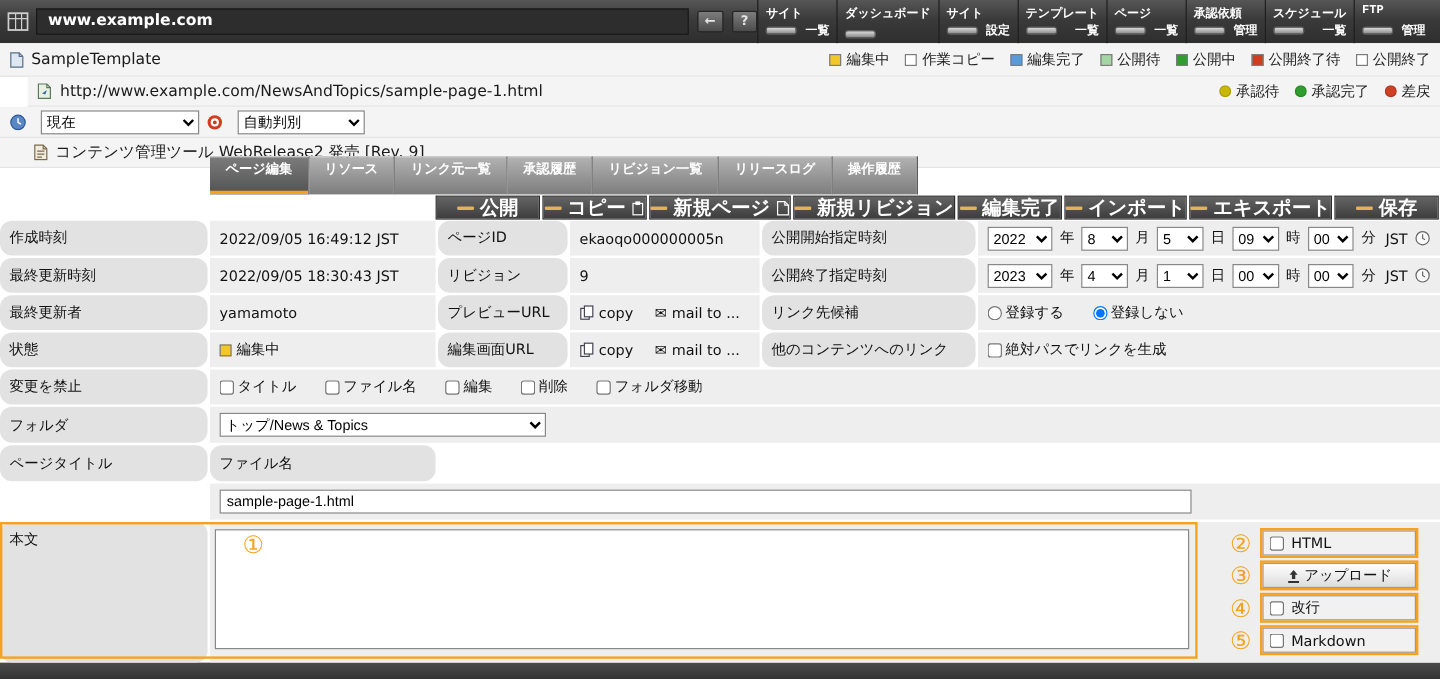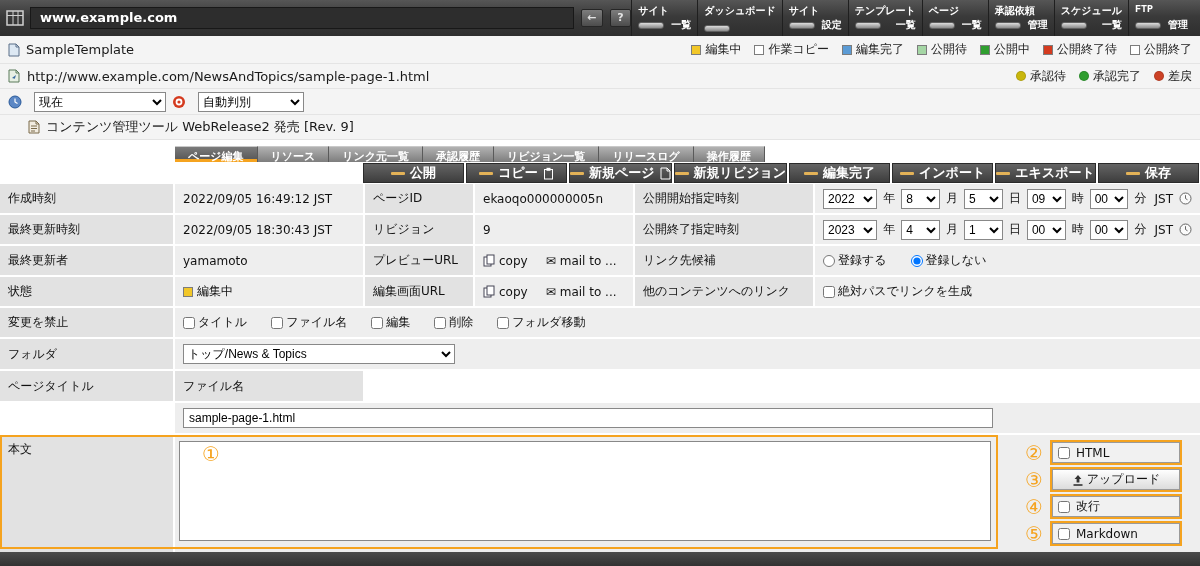--- a/index.html
+++ b/index.html
@@ -16,47 +16,47 @@
   .tb-btn { width: 22px; height: 18px; margin-left: 7px; background: linear-gradient(#7d7d7d, #4c4c4c); border: 1px solid #262626; color: #e3e3e3; font-size: 11px; font-weight: bold; text-align: center; line-height: 16px; border-radius: 2px; cursor: pointer; }
   .tb-menu { margin-left: auto; display: flex; height: 36px; }
   .tb-item { min-width: 66px; border-left: 1px solid #1f1f1f; padding: 4px 6px 4px; display: flex; flex-direction: column; justify-content: space-between; cursor: pointer; font-family: Liberation Mono, monospace; }
   .tb-item .main { color: #fff; font-size: 10px; font-weight: bold; white-space: nowrap; }
   .tb-item .subrow { display: flex; align-items: center; justify-content: space-between; gap: 4px; }
   .tb-item .pill { width: 26px; height: 7px; border-radius: 3px; background: linear-gradient(#dcdcdc, #8a8a8a); border: 1px solid #5f5f5f; }
   .tb-item .sub { color: #fff; font-size: 10px; font-weight: bold; white-space: nowrap; }
   
   .info-row { display: flex; align-items: center; padding: 0 8px; background: #f4f4f4; border-bottom: 1px solid #e4e4e4; }
   .row-template { height: 28px; }
-  .row-url { height: 25px; }
+  .row-url { height: 25px; margin-left: 23px; }
   .row-rev { height: 26px; gap: 6px; }
   .row-page { height: 25px; padding-left: 28px; }
   .row-icon { margin-right: 6px; display: inline-flex; flex: 0 0 auto; }
   .row-text { font-size: 13px; color: #1a1a1a; white-space: nowrap; }
   .legend { margin-left: auto; display: flex; align-items: center; gap: 13px; font-size: 12px; color: #222; }
   .leg-item { display: flex; align-items: center; gap: 4px; white-space: nowrap; }
   .sq { width: 10px; height: 10px; border: 1px solid #7c7c7c; flex: 0 0 auto; }
   .dot { width: 10px; height: 10px; border-radius: 50%; border: 1px solid #00000022; flex: 0 0 auto; }
   select { font-size: 12px; height: 20px; border: 1px solid #888; background: #fff; }
   .sel-rev { width: 132px; } .sel-mode { width: 106px; } .sel-folder { width: 272px; }
   .sel-y { width: 56px; } .sel-s { width: 40px; }
   
   .tabs-row { height: 22px; background: #fff; display: flex; align-items: flex-end; padding-left: 175px; }
-  .tab { height: 16px; padding: 0 13px; font-size: 11px; font-weight: bold; color: #fff; line-height: 20px; background: linear-gradient(#b2b2b2, #7d7d7d); border-right: 1px solid #5a5a5a; border-top: 1px solid #c9c9c9; cursor: pointer; white-space: nowrap; }
+  .tab { height: 32px; padding: 0 13px; font-size: 11px; font-weight: bold; color: #fff; line-height: 20px; background: linear-gradient(#b2b2b2, #7d7d7d); border-right: 1px solid #5a5a5a; border-top: 1px solid #c9c9c9; cursor: pointer; white-space: nowrap; }
   .tab.active { background: linear-gradient(#7b7b7b, #525252); box-shadow: inset 0 -3px 0 #f5a31f; }
   
   .actions-row { height: 22px; background: #fff; display: flex; gap: 2px; padding: 1px 1px 1px 363px; }
-  .act-btn { flex: 1; background: linear-gradient(#646464, #3d3d3d); border: 1px solid #2b2b2b; color: #fff; font-size: 13px; font-weight: bold; display: flex; align-items: center; justify-content: center; gap: 5px; cursor: pointer; white-space: nowrap; }
+  .act-btn { flex: 1; background: linear-gradient(#646464, #3d3d3d); border: 1px solid #2b2b2b; color: #fff; font-size: 16px; font-weight: bold; display: flex; align-items: center; justify-content: center; gap: 5px; cursor: pointer; white-space: nowrap; }
   .dash { width: 14px; height: 3px; background: #e3b257; border-radius: 1px; flex: 0 0 auto; }
   
   .form { position: relative; width: 1200px; height: 368px; background: #fff; display: grid;
     grid-template-columns: 173px 188px 108px 158px 178px 1fr;
     grid-template-rows: 29px 29px 29px 29px 29px 30px 30px 30px 1fr;
     gap: 2px; }
   .cell { display: flex; align-items: center; padding: 0 8px; font-size: 12px; overflow: hidden; white-space: nowrap; gap: 4px; }
-  .lbl { background: #e2e2e2; }
+  .lbl { background: #e2e2e2; border-radius: 10px; }
   .val { background: #eeeeee; }
   .span-all { grid-column: 2 / -1; align-items: center; }
   .cell input[type="radio"], .cell input[type="checkbox"], .ctrl-box input[type="checkbox"] { width: 12px; height: 12px; margin: 0 3px 0 0; }
   .opt { display: inline-flex; align-items: center; margin-right: 20px; cursor: pointer; }
   .inline-act { display: inline-flex; align-items: center; gap: 4px; margin-right: 14px; cursor: pointer; }
   .text-input { height: 20px; width: 810px; border: 1px solid #888; padding: 0 5px; font-size: 12px; background: #fff; }
   .unit { margin: 0 2px; }
   
   .body-lbl { align-items: flex-start; padding-top: 6px; }
   .body-cell { padding: 6px 8px 6px 4px; align-items: flex-start; }

